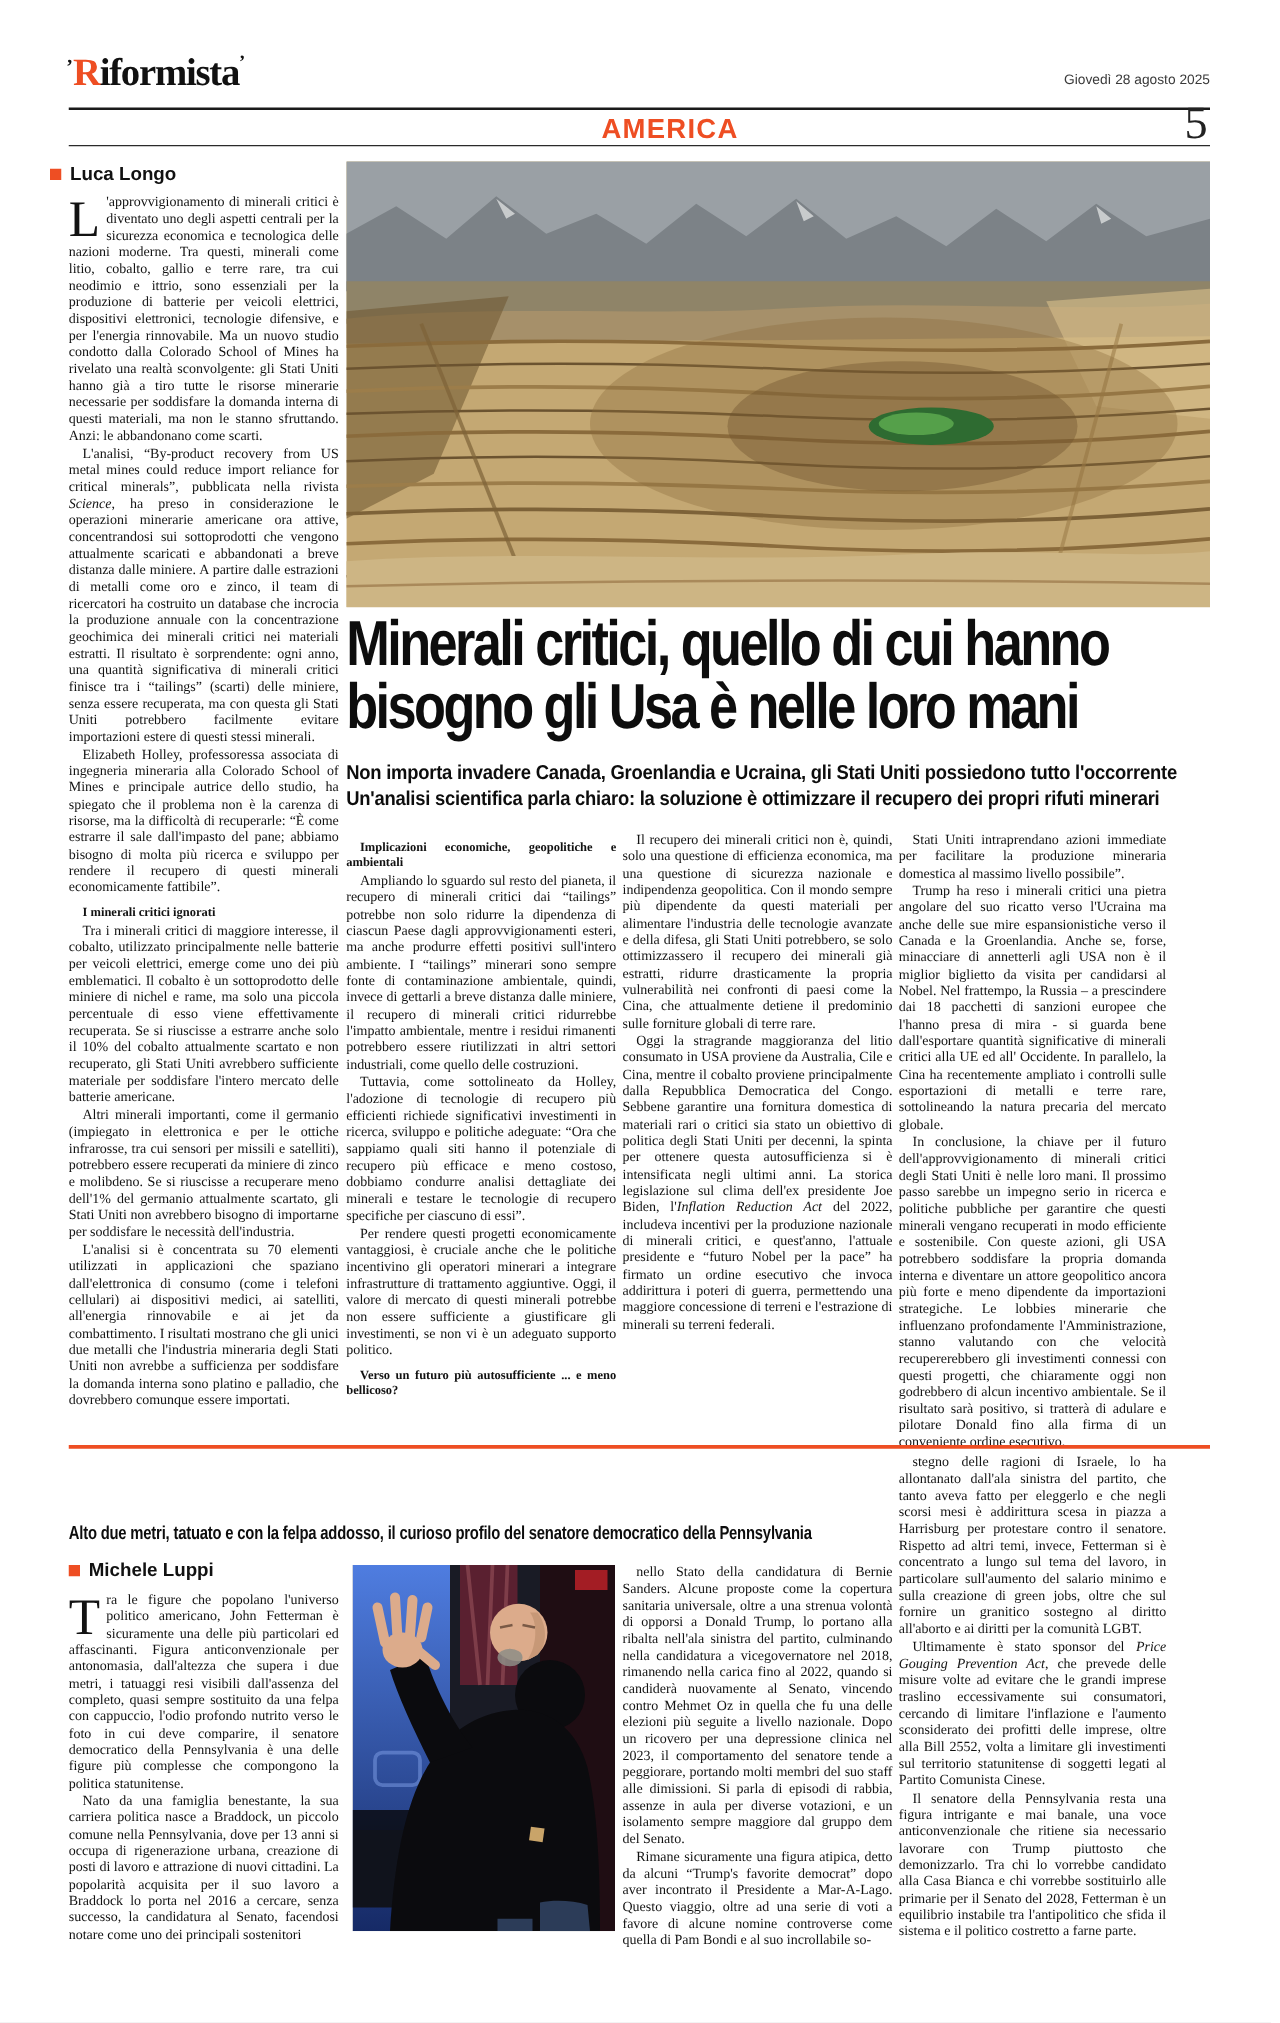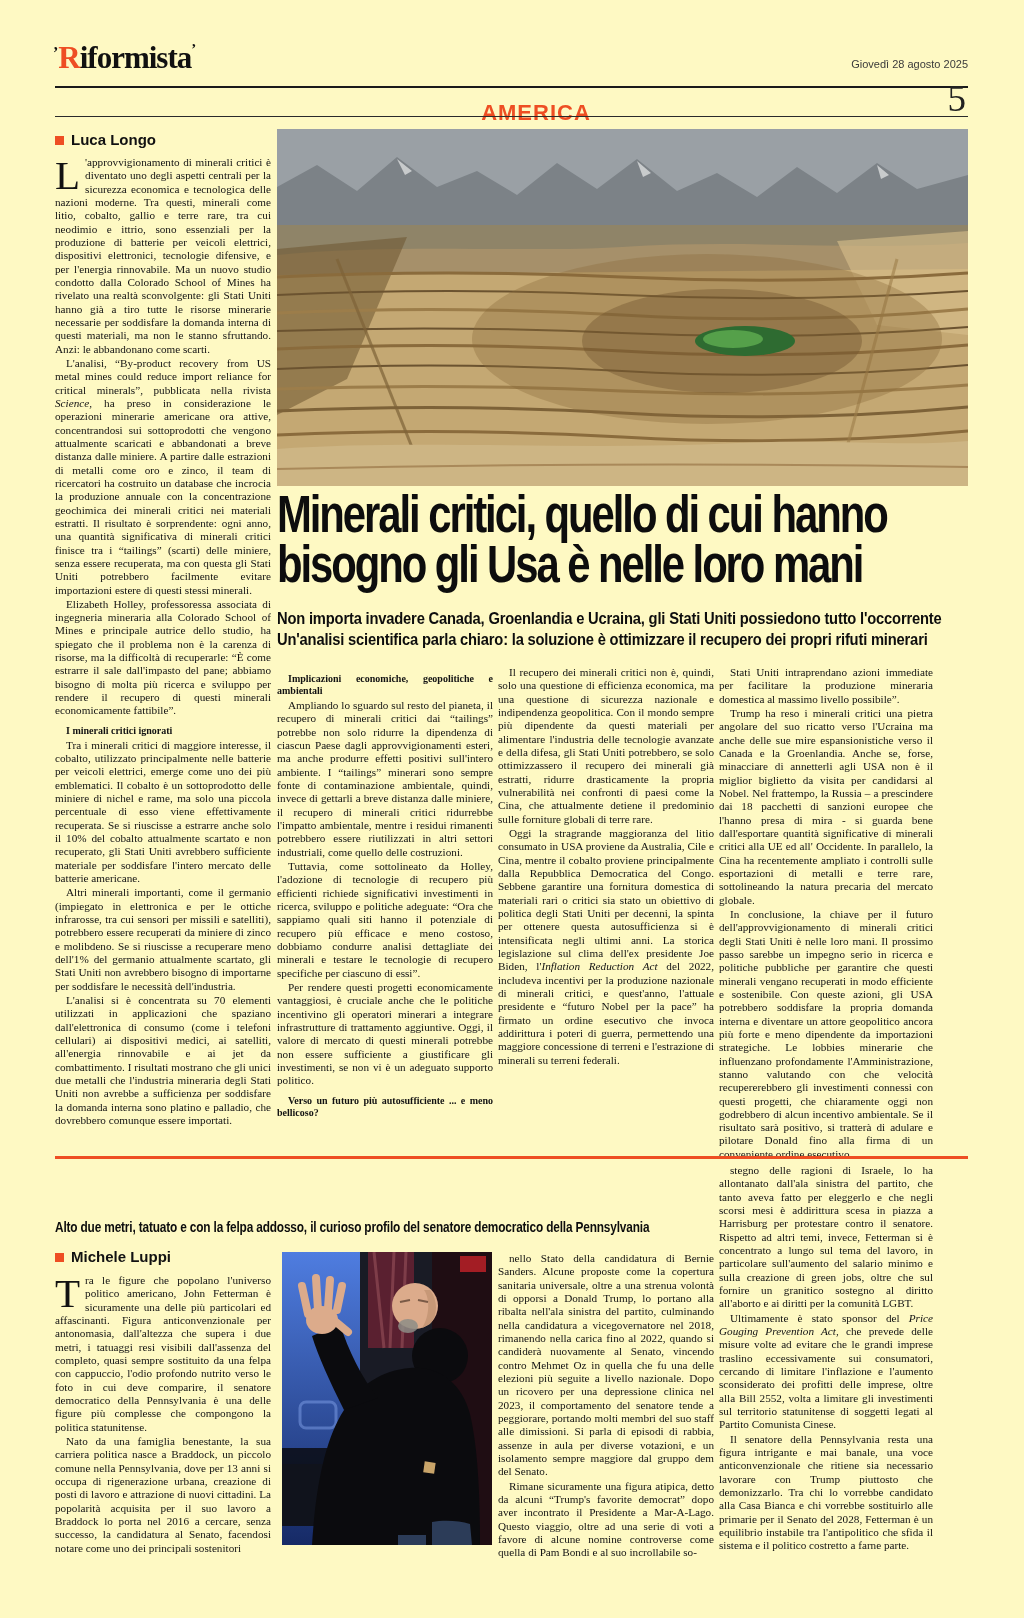--- a/index.html
+++ b/index.html
@@ -1,27 +1,27 @@
 <!DOCTYPE html>
 <html lang="it"><head>
 <meta charset="utf-8">
 <style>
   html,body{margin:0;padding:0;background:#e9e9e9;}
-  .page{position:relative;width:1024px;height:1618px;background:#fef9c3;overflow:hidden;
+  .page{position:relative;width:1024px;height:1618px;background:#ffffff;overflow:hidden;
         font-family:"Liberation Serif",serif;color:#111;}
   .abs{position:absolute;}
 
   
   .logo{left:53px;top:40px;font-family:"Liberation Serif",serif;font-weight:700;font-size:31px;letter-spacing:-1px;}
   .logo .mark{font-size:16px;vertical-align:10px;margin-right:1px;color:#111;}
   .logo .initial{color:#ee4e23;}
   .logo .tail{font-size:15px;vertical-align:14px;color:#111;}
   .date-line{right:56px;top:58px;font-family:"Liberation Sans",sans-serif;font-size:11px;color:#3a3a3a;}
   .rule-top{left:55px;top:86px;width:913px;height:2px;background:#1a1a1a;}
-  .section-title{left:0;right:0;top:100px;text-align:center;font-family:"Liberation Sans",sans-serif;
+  .section-title{left:0;right:0;top:90px;text-align:center;font-family:"Liberation Sans",sans-serif;
                  font-weight:700;font-size:22px;letter-spacing:1px;color:#ee4e23;padding-left:48px;}
   .page-number{right:58px;top:80px;font-family:"Liberation Serif",serif;font-size:37px;font-weight:400;color:#222;line-height:1;}
   .rule-mid{left:55px;top:116px;width:913px;height:1px;background:#2a2a2a;}
 
   
   .byline{font-family:"Liberation Sans",sans-serif;font-weight:700;font-size:15px;color:#111;}
   .byline .sq{display:inline-block;width:9px;height:9px;background:#ee4e23;margin-right:7px;}
 
   
   .news-col{font-size:11.2px;line-height:1.19;text-align:justify;color:#121212;}
@@ -50,21 +50,21 @@
 
   <div class="abs logo">
     <span class="mark">ʼ</span><span class="initial">R</span><span>iformista</span><span class="tail">ʼ</span>
   </div>
   <div class="abs date-line">Giovedì 28 agosto 2025</div>
   <div class="abs rule-top"></div>
   <div class="abs section-title">AMERICA</div>
   <div class="abs page-number">5</div>
   <div class="abs rule-mid"></div>
 
-  <div class="abs byline" style="left:55px;top:131px;">
+  <div class="abs byline" style="left:40px;top:131px;">
     <span class="sq"></span><span>Luca Longo</span>
   </div>
 
   <div class="abs news-col" style="left:55px;top:156px;width:216px;">
       <p class="para drop"><span class="dropcap">L</span>'approvvigionamento di minerali critici è diventato uno degli aspetti centrali per la sicurezza economica e tecnologica delle nazioni moderne. Tra questi, minerali come litio, cobalto, gallio e terre rare, tra cui neodimio e ittrio, sono essenziali per la produzione di batterie per veicoli elettrici, dispositivi elettronici, tecnologie difensive, e per l'energia rinnovabile. Ma un nuovo studio condotto dalla Colorado School of Mines ha rivelato una realtà sconvolgente: gli Stati Uniti hanno già a tiro tutte le risorse minerarie necessarie per soddisfare la domanda interna di questi materiali, ma non le stanno sfruttando. Anzi: le abbandonano come scarti.</p>
       <p class="para">L'analisi, “By-product recovery from US metal mines could reduce import reliance for critical minerals”, pubblicata nella rivista <i>Science</i>, ha preso in considerazione le operazioni minerarie americane ora attive, concentrandosi sui sottoprodotti che vengono attualmente scaricati e abbandonati a breve distanza dalle miniere. A partire dalle estrazioni di metalli come oro e zinco, il team di ricercatori ha costruito un database che incrocia la produzione annuale con la concentrazione geochimica dei minerali critici nei materiali estratti. Il risultato è sorprendente: ogni anno, una quantità significativa di minerali critici finisce tra i “tailings” (scarti) delle miniere, senza essere recuperata, ma con questa gli Stati Uniti potrebbero facilmente evitare importazioni estere di questi stessi minerali.</p>
       <p class="para">Elizabeth Holley, professoressa associata di ingegneria mineraria alla Colorado School of Mines e principale autrice dello studio, ha spiegato che il problema non è la carenza di risorse, ma la difficoltà di recuperarle: “È come estrarre il sale dall'impasto del pane; abbiamo bisogno di molta più ricerca e sviluppo per rendere il recupero di questi minerali economicamente fattibile”.</p>
       <h4 class="col-subhead">I minerali critici ignorati</h4>
       <p class="para">Tra i minerali critici di maggiore interesse, il cobalto, utilizzato principalmente nelle batterie per veicoli elettrici, emerge come uno dei più emblematici. Il cobalto è un sottoprodotto delle miniere di nichel e rame, ma solo una piccola percentuale di esso viene effettivamente recuperata. Se si riuscisse a estrarre anche solo il 10% del cobalto attualmente scartato e non recuperato, gli Stati Uniti avrebbero sufficiente materiale per soddisfare l'intero mercato delle batterie americane.</p>
       <p class="para">Altri minerali importanti, come il germanio (impiegato in elettronica e per le ottiche infrarosse, tra cui sensori per missili e satelliti), potrebbero essere recuperati da miniere di zinco e molibdeno. Se si riuscisse a recuperare meno dell'1% del germanio attualmente scartato, gli Stati Uniti non avrebbero bisogno di importarne per soddisfare le necessità dell'industria.</p>

